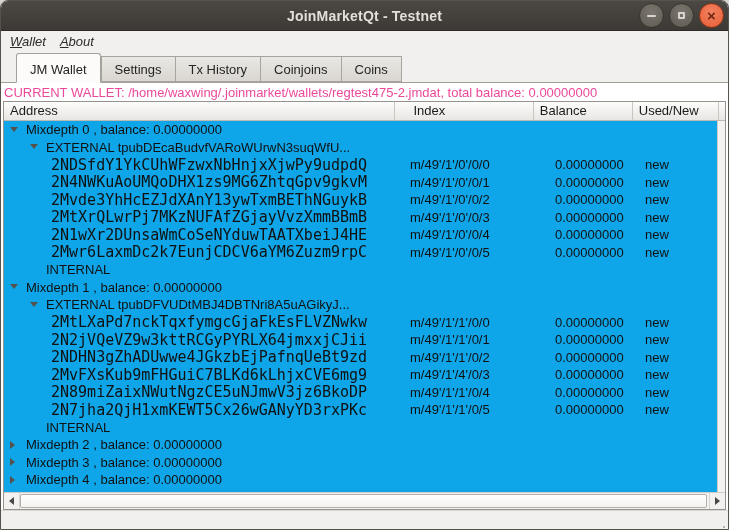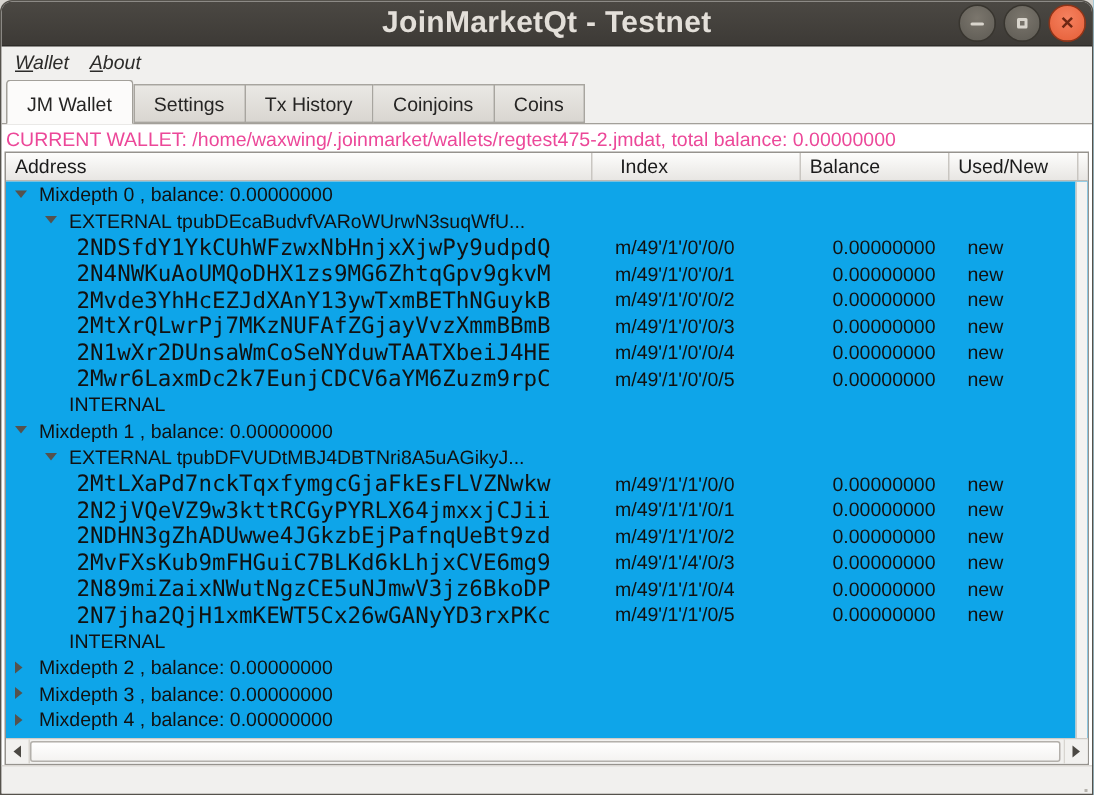--- a/index.html
+++ b/index.html
@@ -10,21 +10,21 @@
     background:#f0efed;border-radius:8px 8px 0 0;overflow:hidden;
     border:1px solid #55524c;
   }
   
   .titlebar{
     position:relative;height:30px;
     background:linear-gradient(#4b4843,#3d3a36);
     border-bottom:1px solid #2e2c29;
     display:flex;align-items:center;justify-content:center;
   }
-  .title{color:#e3dfd9;font-size:20px;font-weight:bold;letter-spacing:.2px;}
+  .title{color:#e3dfd9;font-size:14px;font-weight:bold;letter-spacing:.2px;}
   .winbtns{position:absolute;right:4px;top:2px;display:flex;align-items:center;gap:5px;}
   .winbtn{
     width:25px;height:25px;border-radius:50%;
     display:flex;align-items:center;justify-content:center;cursor:default;
   }
   .winbtn.min,.winbtn.max{
     background:radial-gradient(circle at 50% 35%, #7b766d, #5d5a53);
     border:1px solid #38352f;
   }
   .glyph-min{display:block;width:9px;height:2px;background:#d9d5cd;border-radius:1px;}
@@ -34,21 +34,21 @@
     border:1px solid #8f3418;
   }
   .glyph-close{color:#6e2713;font-size:15px;font-weight:bold;line-height:1;margin-top:-1px;}
   
   .menubar{height:21px;background:#f1f0ee;display:flex;align-items:center;padding-left:2px;}
   .menu-item{font-size:13px;color:#2c2b29;padding:2px 7px;font-style:italic;}
   .menu-item u{text-decoration:underline;}
   
   .tabbar{
     height:31px;background:#f1f0ee;display:flex;align-items:flex-end;
-    padding-left:3px;border-bottom:1px solid #a3a09a;position:relative;
+    padding-left:15px;border-bottom:1px solid #a3a09a;position:relative;
   }
   .tab{
     font-size:13px;color:#262524;padding:0 13px;height:26px;line-height:25px;
     background:linear-gradient(#eae8e4,#d9d6d1);
     border:1px solid #a8a59f;border-left-width:0;
   }
   .tab:first-child{border-left-width:1px;}
   .tab.active{
     background:#fcfbfa;height:30px;line-height:31px;
     border:1px solid #a3a09a;border-bottom:1px solid #fcfbfa;

